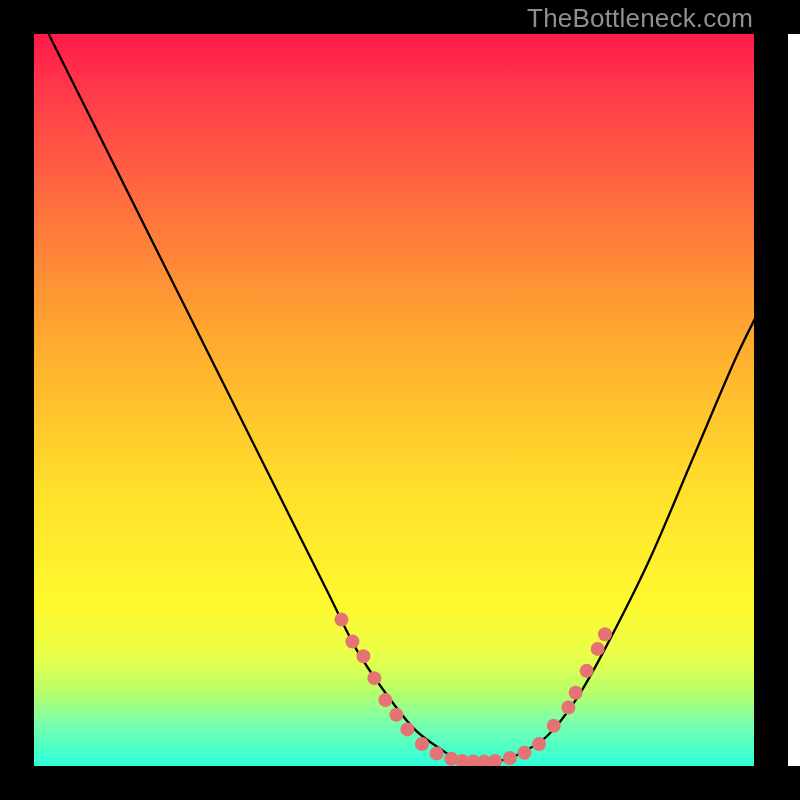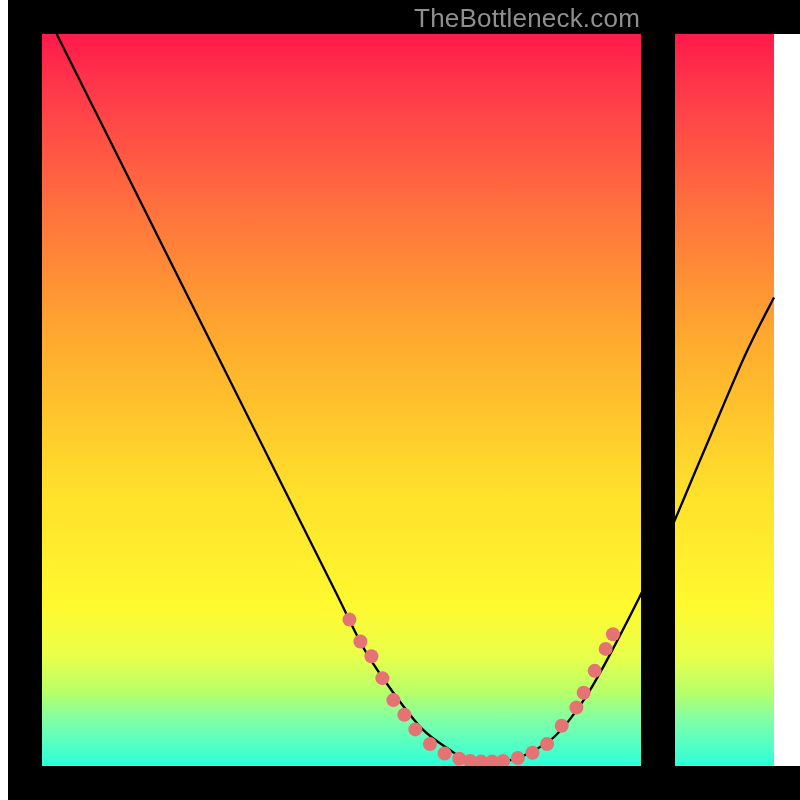--- a/index.html
+++ b/index.html
@@ -7,23 +7,23 @@
     padding: 0;
     background: #fff;
     width: 800px;
     height: 800px;
     overflow: hidden;
     position: relative;
     font-family: Arial, Helvetica, sans-serif;
   }
   .frame {
     position: absolute;
-    left: 8px;
+    left: 0;
     top: 0;
-    width: 667px;
+    width: 788px;
     height: 800px;
   }
   .plot-bg {
     position: absolute;
     left: 34px;
     top: 34px;
     width: 732px;
     height: 732px;
     background:
       linear-gradient(to bottom,

